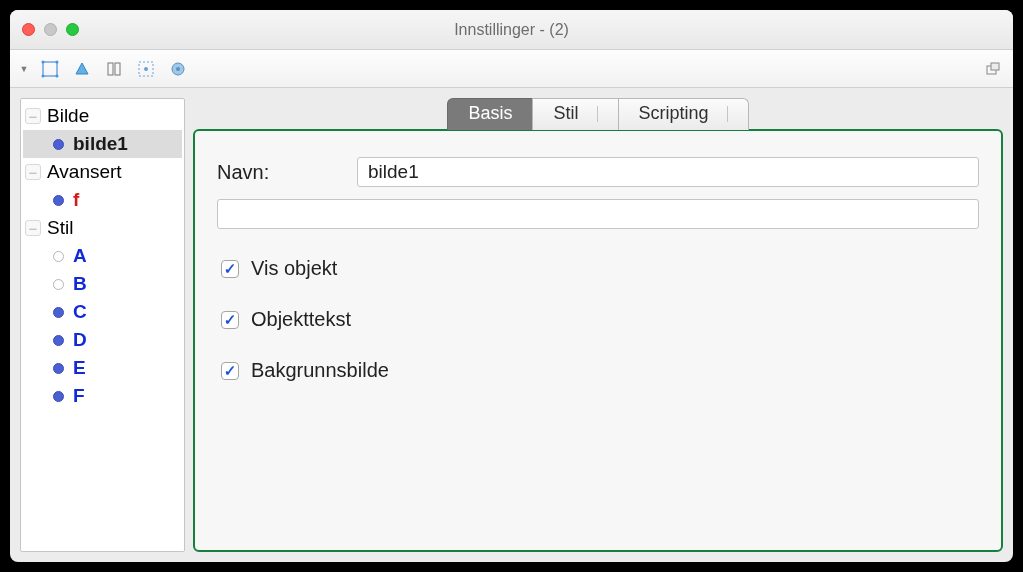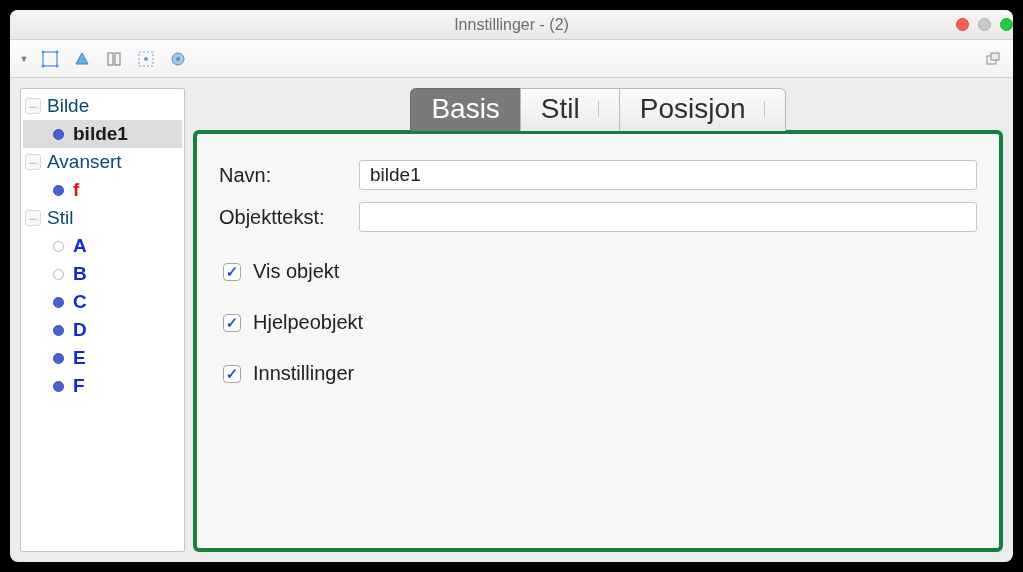--- a/index.html
+++ b/index.html
@@ -15,27 +15,26 @@
       height: 552px;
       margin: 10px;
       background: #ececec;
       border-radius: 8px;
       box-shadow: 0 10px 40px rgba(0,0,0,0.5);
       overflow: hidden;
       display: flex;
       flex-direction: column;
     }
     .titlebar {
-      height: 30px;
+      height: 40px;
       background: linear-gradient(#f6f6f6, #e8e8e8);
       border-bottom: 1px solid #d0d0d0;
       display: flex;
       align-items: center;
       position: relative;
-      justify-content: flex-end;
     }
     .traffic-lights {
       display: flex;
       gap: 9px;
       padding-left: 12px;
     }
     .light { width: 13px; height: 13px; border-radius: 50%; }
     .light.red { background: #ff5f57; border: 0.5px solid #e14039; }
     .light.yellow { background: #c8c8c8; border: 0.5px solid #b0b0b0; }
     .light.green { background: #28c940; border: 0.5px solid #1dad2e; }
@@ -99,21 +98,21 @@
       display: flex;
       align-items: center;
       justify-content: center;
       font-size: 15px;
       color: #b5b5b5;
       border: 1px solid #d8d8d8;
       border-radius: 3px;
       background: #f8f8f8;
       margin-right: 6px;
     }
-    .tree-label { color: #0c4a6e; }
+    .tree-label { color: #000000; }
     .child-row {
       padding-left: 30px;
       height: 28px;
       display: flex;
       align-items: center;
       font-size: 19px;
       font-weight: bold;
     }
     .dot {
       width: 11px;
@@ -136,21 +135,21 @@
     }
     .tabs {
       display: flex;
       justify-content: center;
       margin-bottom: 0;
       position: relative;
       z-index: 2;
     }
     .tab {
       padding: 4px 20px 6px 20px;
-      font-size: 28px;
+      font-size: 18px;
       color: #303030;
       background: linear-gradient(#fbfbfb, #ebebeb);
       border: 1px solid #b8b8b8;
       border-bottom: none;
       cursor: pointer;
       position: relative;
       margin-left: -1px;
       display: flex;
       align-items: center;
     }
@@ -163,21 +162,21 @@
     }
     .tab-sep {
       width: 1px;
       height: 16px;
       background: #c5c5c5;
       margin: 0 0;
     }
 
     .panel {
       background: #f7f7f7;
-      border: 4px solid #15803d;
+      border: 2px solid #15803d;
       border-radius: 6px;
       margin-top: -1px;
       flex: 1;
       padding: 26px 22px 22px 22px;
       position: relative;
       z-index: 1;
     }
     .field-row {
       display: flex;
       align-items: center;
@@ -340,50 +339,49 @@
     <div class="main">
       <div class="tabs">
         <div class="tab active">
             <span>Basis</span>
           </div>
         <div class="tab">
             <span>Stil</span>
             <span class="tab-sep" style="margin-left:18px"></span>
           </div>
         <div class="tab">
-            <span>Posisjon</span>
+            <span>Scripting</span>
             <span class="tab-sep" style="margin-left:18px"></span>
           </div>
       </div>
 
       <div class="panel">
 
         <div class="field-row">
           <div class="field-label">Navn:</div>
           <input class="field-input" value="bilde1" style="">
         </div>
 
         <div class="field-row">
-          <div class="field-label">Objekttekst:</div>
           <input class="field-input" value="" style="">
         </div>
 
         <div class="cb-row">
           <div class="cb checked"></div>
           <div class="cb-label">Vis objekt</div>
         </div>
 
 
         <div class="cb-row">
           <div class="cb checked"></div>
-          <div class="cb-label">Hjelpeobjekt</div>
+          <div class="cb-label">Objekttekst</div>
         </div>
 
         <div class="cb-row">
           <div class="cb checked"></div>
-          <div class="cb-label">Innstillinger</div>
+          <div class="cb-label">Bakgrunnsbilde</div>
         </div>
 
       </div>
     </div>
 
   </div>
 </div>
 
 </body></html>

